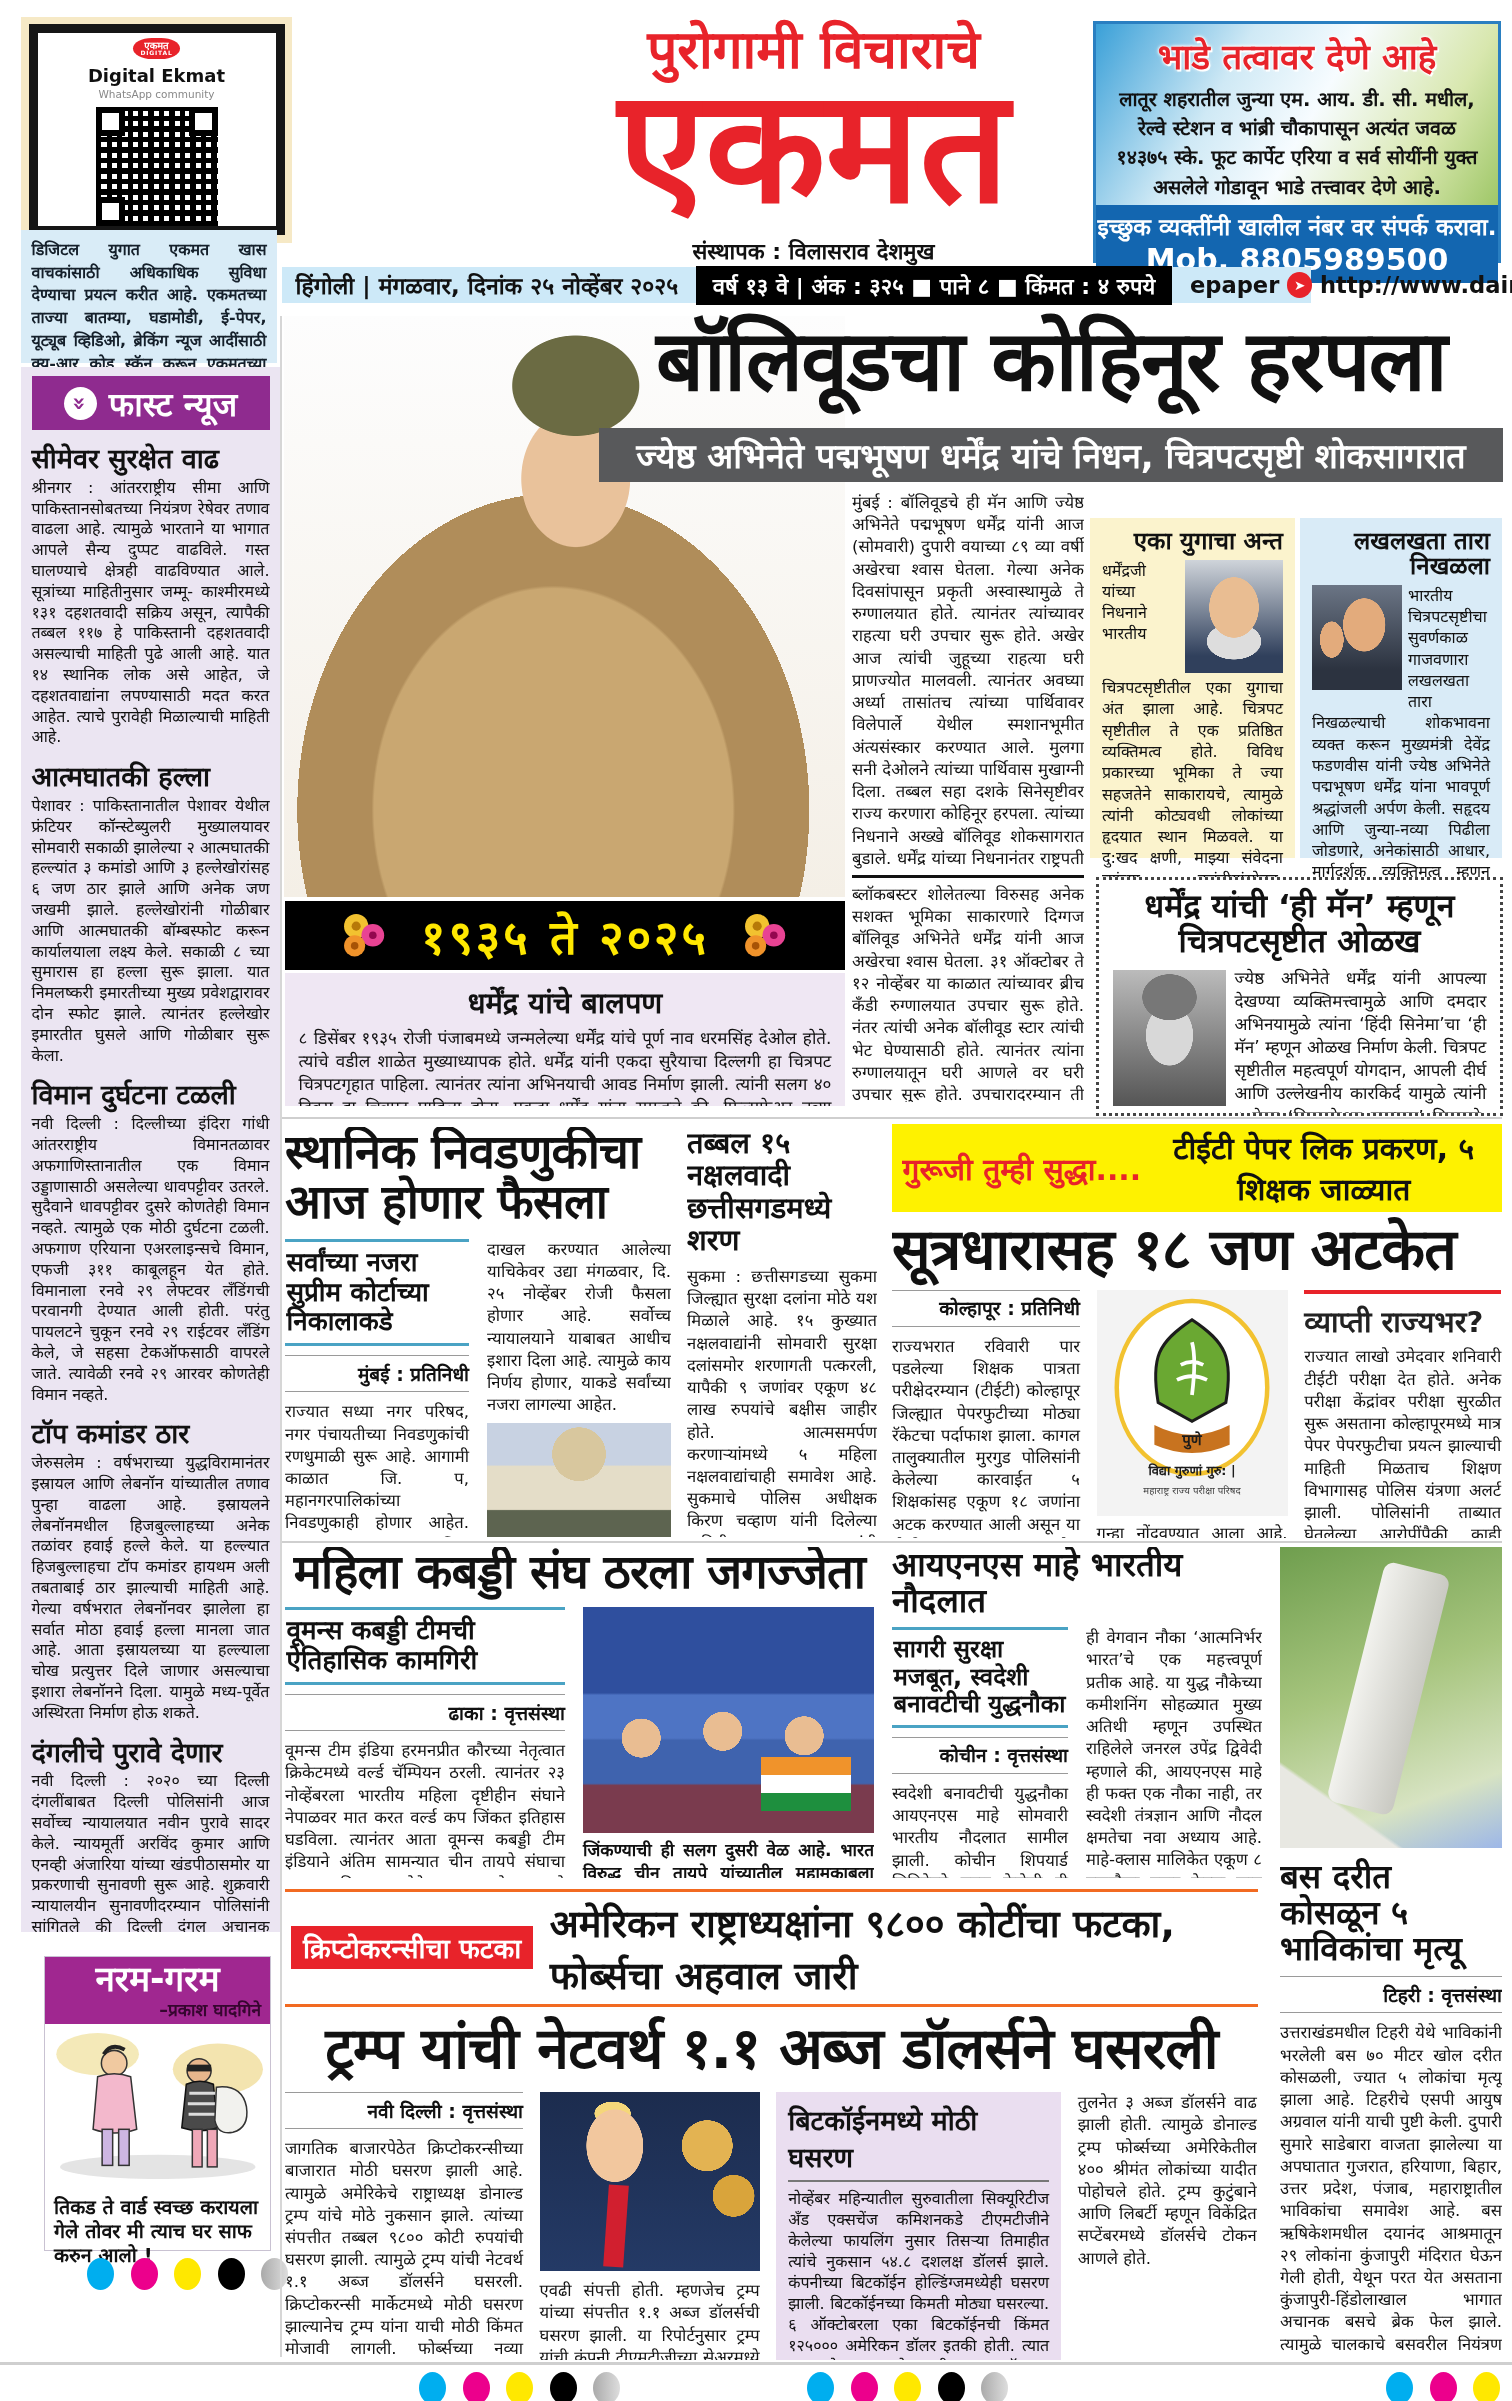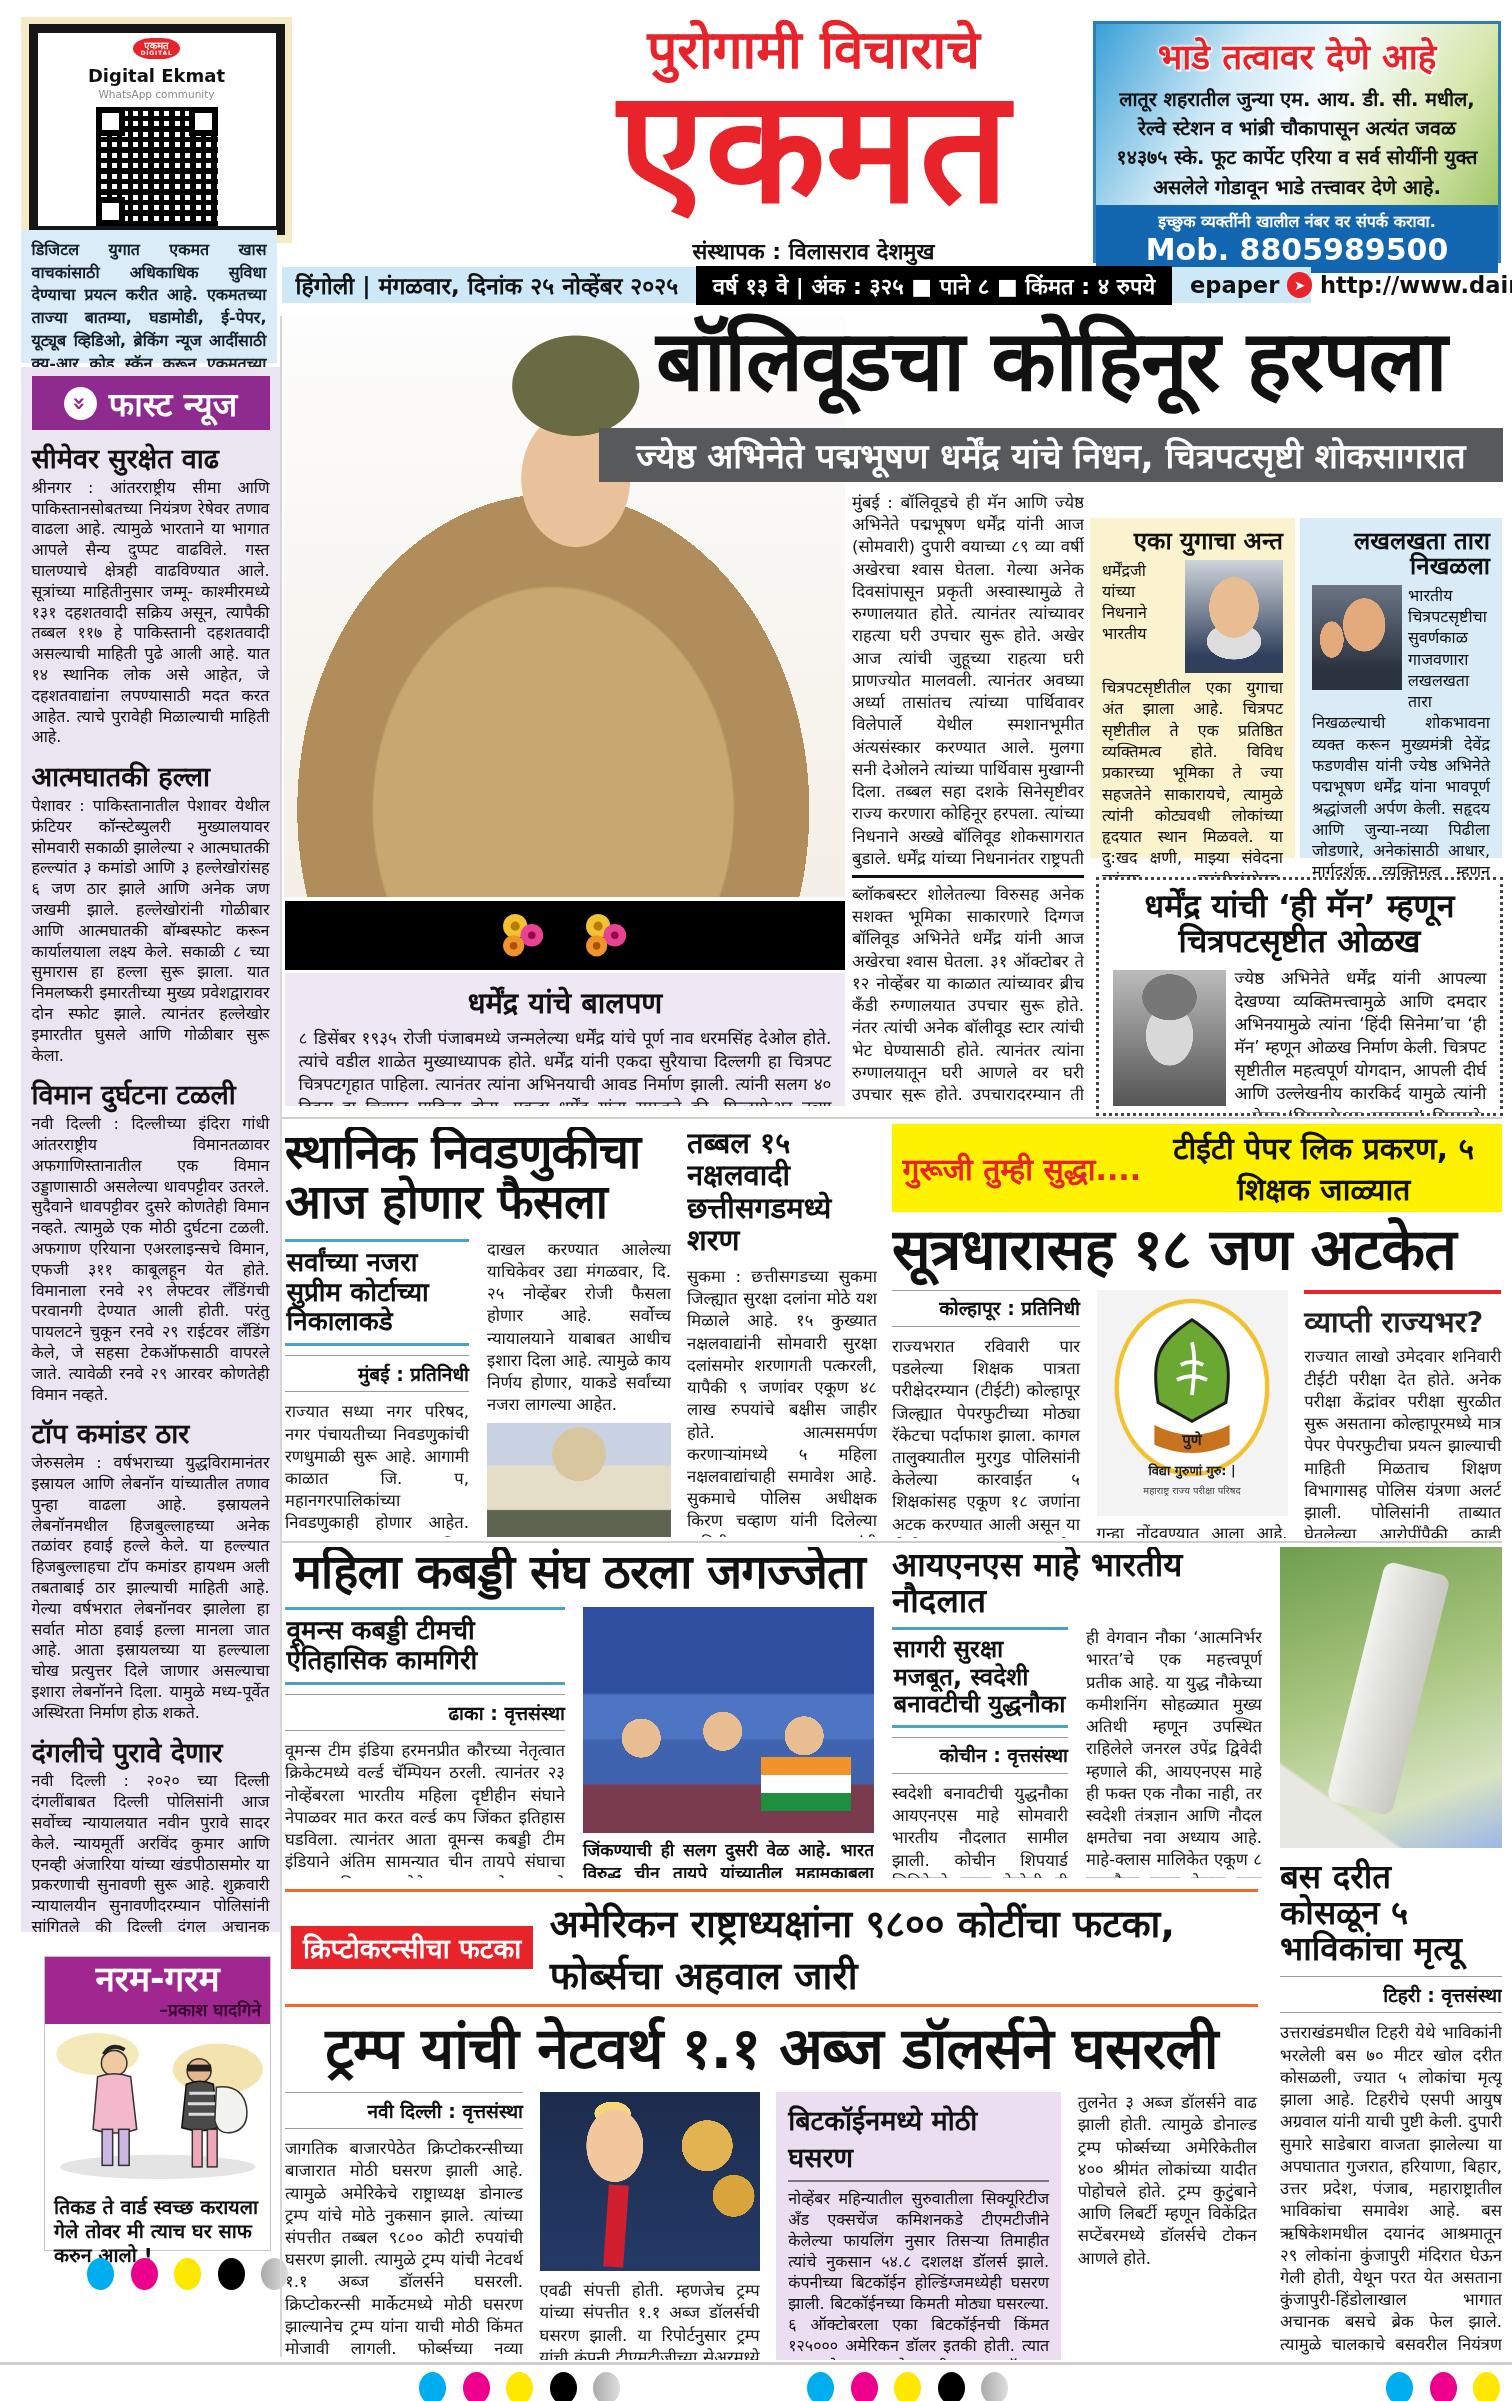--- a/index.html
+++ b/index.html
@@ -27,21 +27,21 @@
                 line-height:1.42;color:#15202b;}
   .tagline{color:#e8232a;font-weight:900;font-size:53px;text-align:center;line-height:1;}
   .masttitle{color:#e8232a;font-weight:900;font-size:157px;text-align:center;line-height:.95;}
   .founder{font-size:22px;font-weight:700;text-align:center;}
   .ad{border:3px solid #2a7fc1;box-sizing:border-box;background:linear-gradient(120deg,#3aa0d8 0%,#cfe9f5 30%,#f7fcff 50%,#d8e7ae 75%,#8dbd52 100%);
       display:flex;flex-direction:column;}
   .ad-title{color:#e8232a;font-weight:900;font-size:35px;text-align:center;margin-top:7.5px;
             text-shadow:0 0 1.5px #fff,0 0 3px #fff,0 0 4.5px #fff,1.5px 1.5px 0 #fff;}
   .ad-body{font-size:19.6px;font-weight:800;text-align:center;line-height:1.5;padding:6px 19.6px 3px;flex:1;}
   .ad-foot{background:#1366b0;color:#fff;text-align:center;padding:4.5px 0 6px;}
-  .ad-contact{font-size:16px;font-weight:700;}
+  .ad-contact{font-size:23px;font-weight:700;}
   .ad-mob{font-size:30px;font-weight:900;}
   .datestrip{background:#cde9f8;display:flex;align-items:center;gap:18px;padding:0 13.6px;box-sizing:border-box;}
   .dateline{font-size:23px;font-weight:800;white-space:nowrap;}
   .edition{background:#000;color:#fff;font-size:22px;font-weight:800;padding:4.5px 16.6px;white-space:nowrap;}
   .epaper{margin-left:auto;display:flex;align-items:center;gap:7.5px;font-size:22.6px;font-weight:600;}
   .ep-ic{width:25.6px;height:25.6px;border-radius:50%;background:#e8232a;color:#fff;display:flex;
          align-items:center;justify-content:center;font-size:13.6px;}
 
   
   .sidebar{background:#ebe5f2;padding:9px 10.5px;box-sizing:border-box;}
@@ -270,20 +270,21 @@
 
   <div class="abs yearsbar" style="left:285px;top:901px;width:560px;height:69px;">
     <svg width="53" height="50" viewBox="0 0 70 66">
       <circle cx="24" cy="20" r="16" fill="#f2c230"></circle>
         <circle cx="24" cy="20" r="6" fill="#b77908"></circle>
       <circle cx="46" cy="32" r="15" fill="#e84393"></circle>
         <circle cx="46" cy="32" r="5" fill="#93074f"></circle>
       <circle cx="22" cy="46" r="14" fill="#f0932b"></circle>
         <circle cx="22" cy="46" r="5" fill="#a85306"></circle>
     </svg>
+    <span class="years">१९३५ ते २०२५</span>
     <svg width="53" height="50" viewBox="0 0 70 66">
       <circle cx="24" cy="20" r="16" fill="#f2c230"></circle>
         <circle cx="24" cy="20" r="6" fill="#b77908"></circle>
       <circle cx="46" cy="32" r="15" fill="#e84393"></circle>
         <circle cx="46" cy="32" r="5" fill="#93074f"></circle>
       <circle cx="22" cy="46" r="14" fill="#f0932b"></circle>
         <circle cx="22" cy="46" r="5" fill="#a85306"></circle>
     </svg>
   </div>
   <div class="abs child" style="left:285px;top:973px;width:560px;height:133px;overflow:hidden;">

